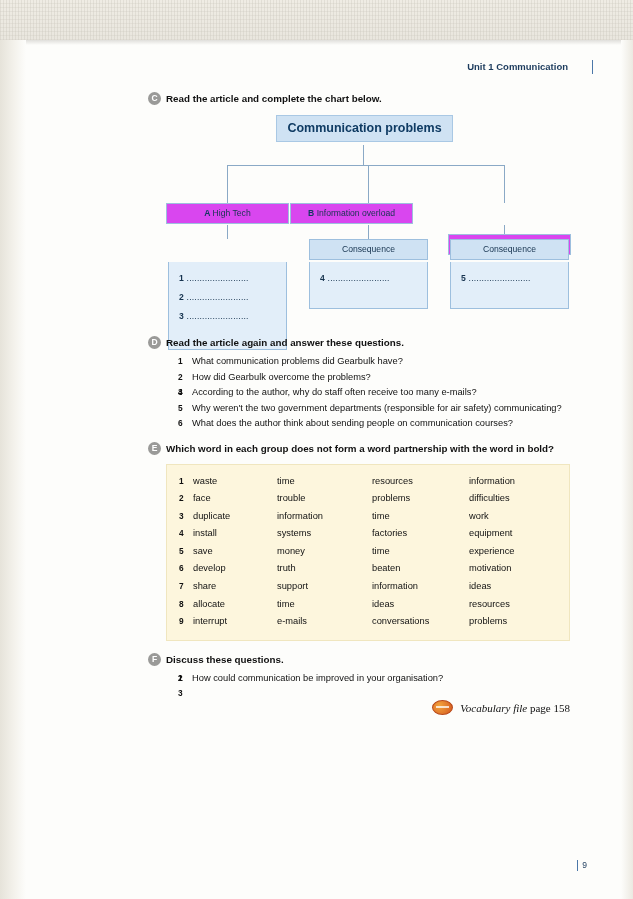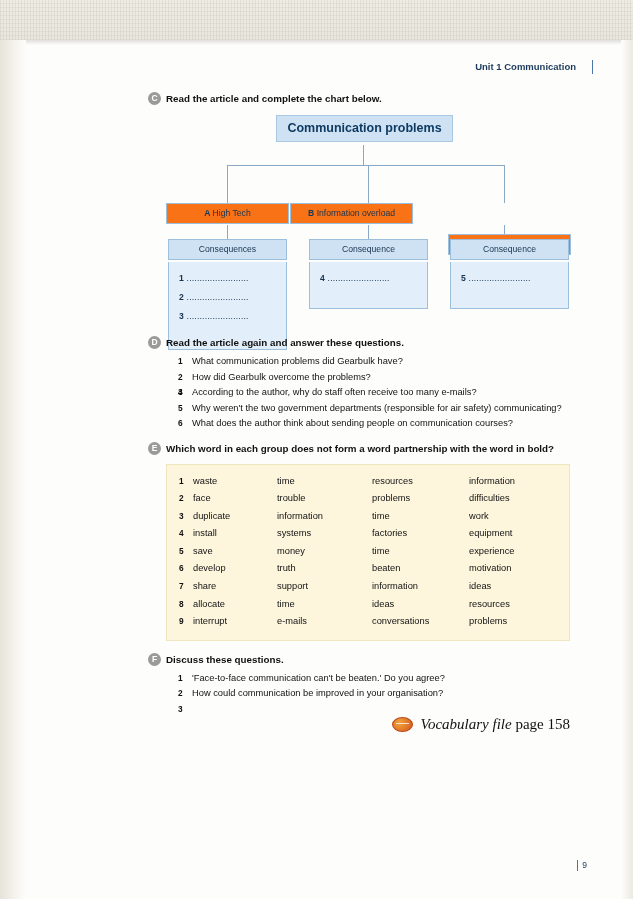--- a/index.html
+++ b/index.html
@@ -51,21 +51,21 @@
   }
 
   
   .unit-header {
     position: absolute;
     top: 60px;
     right: 40px;
     font-size: 9.5px;
     font-weight: bold;
     color: #1b3a5c;
-    padding-right: 16px;
+    padding-right: 24px;
     border-right: 1.5px solid #4b77a8;
     line-height: 14px;
   }
 
   
   .content {
     position: absolute;
     left: 166px;
     top: 92px;
     width: 404px;
@@ -116,21 +116,21 @@
     padding: 5px 0 6px 0;
   }
   .ln { position: absolute; background: #8aa9c6; }
   .v { width: 1px; }
   .h { height: 1px; }
 
   .branch {
     position: absolute;
     top: 88px;
     width: 121px;
-    background: #f97316;
+    background: #d946ef;
     border: 1px solid #9dbfde;
     font-size: 8.6px;
     font-weight: bold;
     color: #123a5e;
     padding: 4px 0 5px 0;
     text-align: center;
   }
   .branch .ltr { color: #123a5e; }
   .branch .txt { font-weight: normal; color: #16334f; }
   .b1 { left: 0px; }
@@ -230,21 +230,21 @@
   }
   .vocab-icon::after {
     content: "";
     position: absolute;
     left: 3px; right: 3px; top: 5px;
     height: 1.5px;
     background: rgba(255,255,255,.75);
   }
   .vocab-text {
     font-family: "Liberation Serif", serif;
-    font-size: 15px;
+    font-size: 11px;
     color: #111;
   }
   .vocab-text i { font-style: italic; }
 
   
   .folio {
     position: absolute;
     right: 46px;
     bottom: 28px;
     font-size: 8.5px;
@@ -291,21 +291,20 @@
       </div>
       <div class="branch b2">
         <span class="ltr">B</span>
         <span class="txt">Information overload</span>
       </div>
       <div class="branch b3">
         <span class="ltr">C</span>
         <span class="txt">Common loyalties</span>
       </div>
 
-      <div class="conseq-head c1">Consequences</div>
       <div class="conseq-head c2">Consequence</div>
       <div class="conseq-head c3">Consequence</div>
 
       <div class="conseq-body cb1">
         <div><b>1</b> <span>........................</span></div>
         <div><b>2</b> <span>........................</span></div>
         <div><b>3</b> <span>........................</span></div>
       </div>
       <div class="conseq-body cb2">
         <div><b>4</b> <span>........................</span></div>
@@ -397,21 +396,21 @@
         <span class="w2">conversations</span>
         <span class="w3">problems</span>
       </div>
     </div>
 
     <div class="task" style="margin-top:12px;">
       <div class="task-letter">F</div>
       <div class="task-instr">Discuss these questions.</div>
     </div>
     <ul class="qlist">
-      <li><span class="num">1</span><span>'Face-to-face communication can't be beaten.' Do you agree?</span></li>
+      <li><span class="num">1</span></li>
       <li><span class="num">2</span><span>How could communication be improved in your organisation?</span></li>
       <li><span class="num">3</span></li>
     </ul>
 
     <div class="vocab">
       <span class="vocab-icon"></span>
       <span class="vocab-text"><i>Vocabulary file</i> <span>page 158</span></span>
     </div>
 
   </div>

